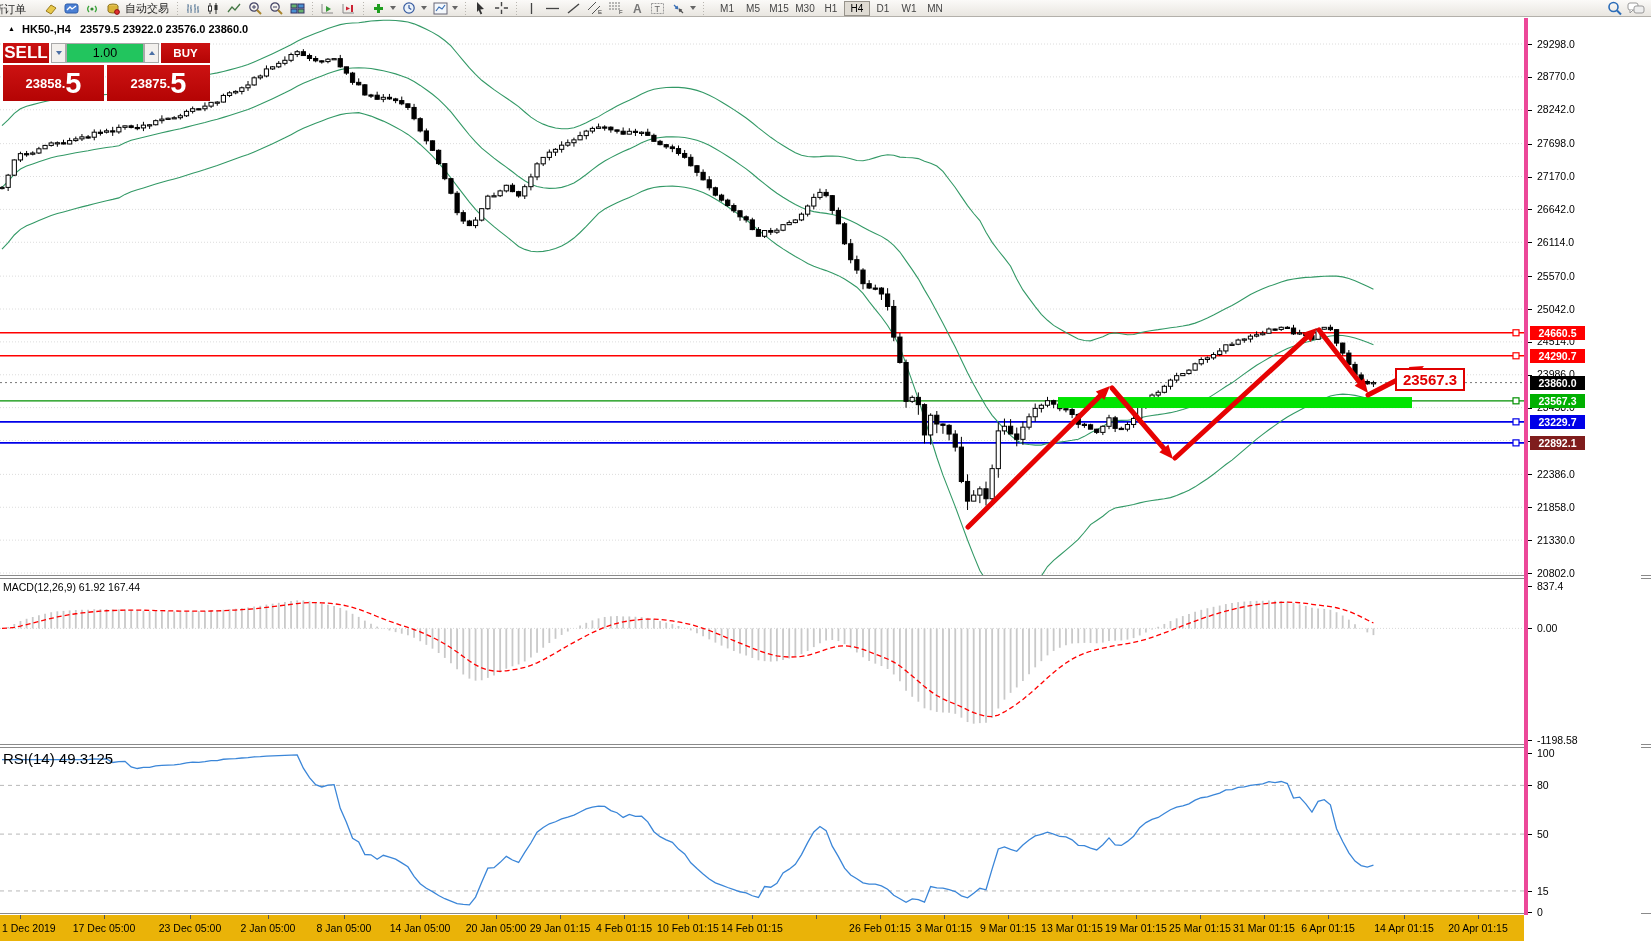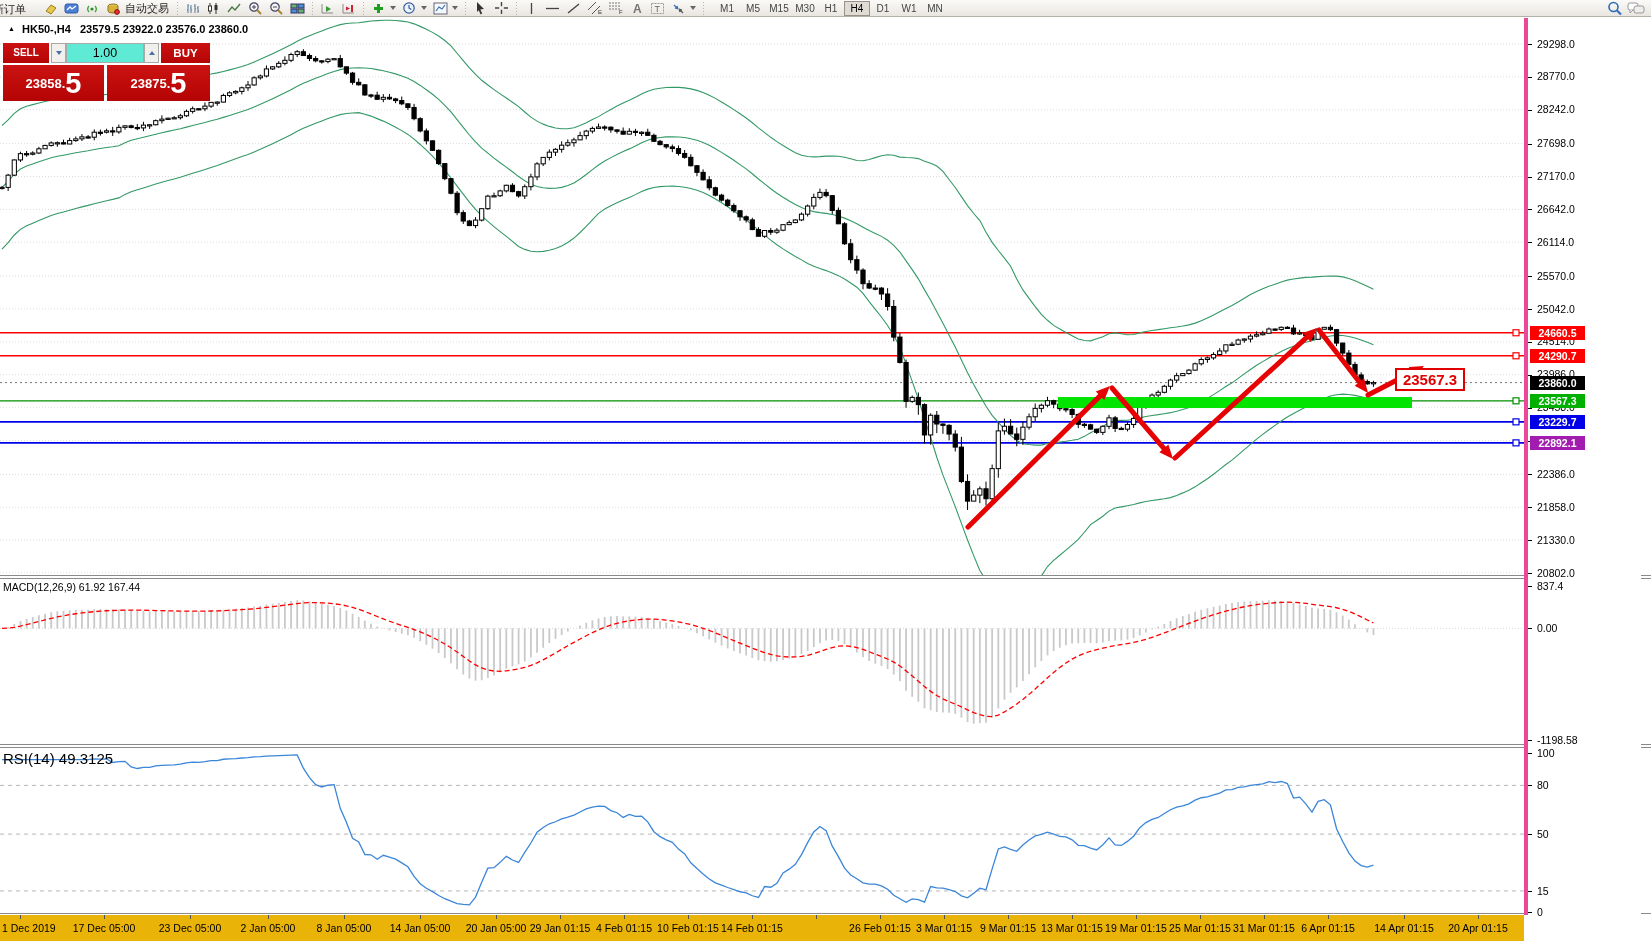--- a/index.html
+++ b/index.html
@@ -46,31 +46,31 @@
   #symbol-header .collapse{font-size:7px;vertical-align:2px;margin-right:4px;}
   #macd-label{position:absolute;left:3px;top:581px;font-size:10.5px;color:#000;z-index:3;}
   #rsi-label{position:absolute;left:3px;top:750px;font-size:15px;color:#000;z-index:3;}
   #turning-point{position:absolute;font-size:30px;font-weight:bold;letter-spacing:3px;z-index:6;}
   #support-label{position:absolute;background:#fff;border:2px solid #E00000;width:66px;height:19px;
     line-height:19px;text-align:center;font-size:15px;font-weight:bold;z-index:6;}
 
   
   #trade-panel{position:absolute;left:3px;top:43px;width:207px;height:58px;z-index:5;}
   .tp-red{position:absolute;background:linear-gradient(#CC1212,#B40404);color:#fff;font-weight:bold;}
-  #tp-sell{left:0;top:0;width:46px;height:20px;font-size:10px;line-height:20px;text-align:center;}
+  #tp-sell{left:0;top:0;width:46px;height:20px;font-size:17px;line-height:20px;text-align:center;}
   #tp-buy{left:158px;top:0;width:49px;height:20px;font-size:11.5px;line-height:20px;text-align:center;}
   .tp-spin{position:absolute;top:0;width:15px;height:20px;background:#F2F0ED;border:1px solid #A9A9A9;
     box-sizing:border-box;display:flex;align-items:center;justify-content:center;}
   #tp-spin-down{left:48px;} #tp-spin-up{left:141px;}
   .tri-dn{width:0;height:0;border-left:3px solid transparent;border-right:3px solid transparent;
     border-top:4px solid #4A6FA5;}
   .tri-up{width:0;height:0;border-left:3px solid transparent;border-right:3px solid transparent;
     border-bottom:4px solid #4A6FA5;}
   #tp-vol{position:absolute;left:63px;top:0;width:78px;height:20px;border:1px solid #A9A9A9;
-    box-sizing:border-box;background:#5eead4;font-size:12.5px;text-align:center;line-height:18px;color:#000;}
+    box-sizing:border-box;background:#22c55e;font-size:12.5px;text-align:center;line-height:18px;color:#000;}
   .tp-price{position:absolute;top:22px;height:36px;display:flex;align-items:center;justify-content:center;}
   #tp-sell-price{left:0;width:101px;} #tp-buy-price{left:104px;width:103px;}
   .pm{font-size:13px;font-weight:bold;} .pf{font-size:29px;font-weight:bold;line-height:29px;}
 </style>
 </head>
 <body>
 
 <div id="app">
 
   <div id="toolbar">
@@ -1079,21 +1079,21 @@
       <div class="tick" style="top: 482.763px;">21858.0</div>
       <div class="tickdash" style="top: 522.139px;"></div>
       <div class="tick" style="top: 515.639px;">21330.0</div>
       <div class="tickdash" style="top: 555.016px;"></div>
       <div class="tick" style="top: 548.516px;">20802.0</div>
       <div class="flag" style="top: 307.761px; background: rgb(255, 0, 0);">24660.5</div>
       <div class="flag" style="top: 330.787px; background: rgb(255, 0, 0);">24290.7</div>
       <div class="flag" style="top: 357.605px; background: rgb(0, 0, 0);">23860.0</div>
       <div class="flag" style="top: 375.831px; background: rgb(0, 176, 0);">23567.3</div>
       <div class="flag" style="top: 396.852px; background: rgb(0, 0, 232);">23229.7</div>
-      <div class="flag" style="top: 417.873px; background: #a21caf;">22892.1</div>
+      <div class="flag" style="top: 417.873px; background: #7f1d1d;">22892.1</div>
       <div class="tickdash" style="top: 568px;"></div>
       <div class="tick" style="top: 561.5px;">837.4</div>
       <div class="tickdash" style="top: 610px;"></div>
       <div class="tick" style="top: 603.5px;">0.00</div>
       <div class="tickdash" style="top: 722px;"></div>
       <div class="tick" style="top: 715.5px;">-1198.58</div>
       <div class="tickdash" style="top: 735px;"></div>
       <div class="tick" style="top: 728.5px;">100</div>
       <div class="tickdash" style="top: 767px;"></div>
       <div class="tick" style="top: 760.5px;">80</div>

